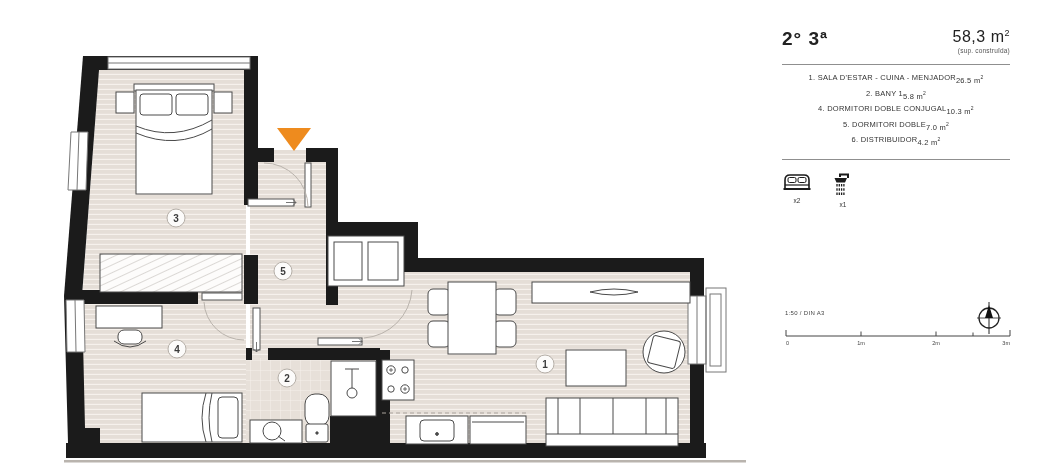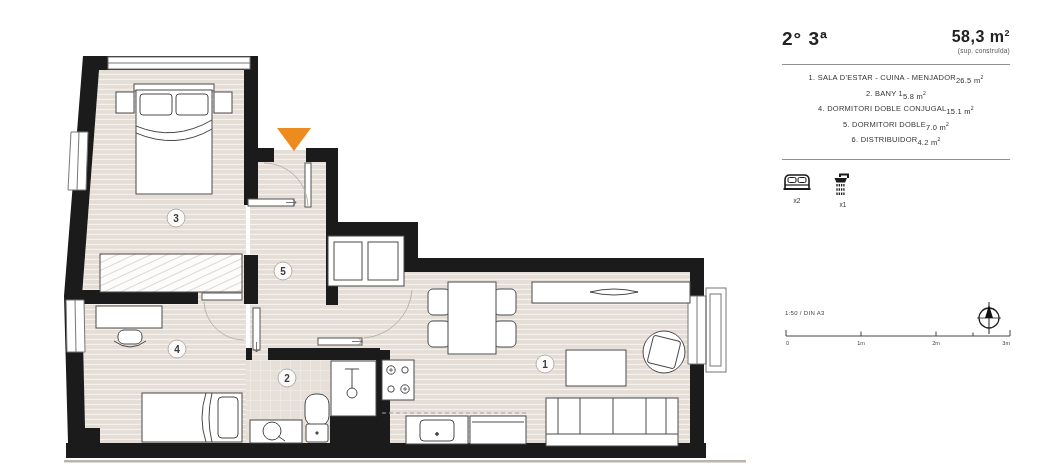--- a/index.html
+++ b/index.html
@@ -4,21 +4,21 @@
 <style>
   html,body{margin:0;padding:0;background:#fff;}
   .canvas{position:relative;width:1049px;height:466px;background:#fff;overflow:hidden;
           font-family:"Liberation Sans",sans-serif;color:#333;}
   .plan-wrap{position:absolute;left:0;top:0;width:760px;height:466px;}
   
   .legend{position:absolute;left:782px;top:28px;width:228px;}
   .lg-header{display:flex;justify-content:space-between;align-items:flex-start;}
   .unit{font-size:19px;font-weight:bold;letter-spacing:1px;color:#222;}
   .area-block{text-align:right;}
-  .total{font-size:16px;font-weight:bold;color:#222;letter-spacing:.5px;}
+  .total{font-size:16px;font-weight:normal;color:#222;letter-spacing:.5px;}
   .total sup{font-size:9px;}
   .note{font-size:6.5px;color:#555;margin-top:1px;letter-spacing:.2px;}
   .rule{border:0;border-top:1px solid #8f8f8f;margin:10px 0 6px 0;}
   .room-table{width:100%;}
   .room-row{display:flex;justify-content:center;font-size:7.5px;
             line-height:13px;letter-spacing:.25px;color:#333;}
   .room-area sup{font-size:5px;}
   .icons-row{display:flex;gap:20px;margin-top:12px;}
   .icon-item{text-align:center;}
   .icon-count{font-size:6.5px;color:#333;margin-top:1px;}
@@ -211,21 +211,21 @@
       <div class="room-row">
         <span class="room-name">1. SALA D'ESTAR - CUINA - MENJADOR</span>
         <span class="room-area"><span>26.5</span> <span>m</span><sup>2</sup></span>
       </div>
       <div class="room-row">
         <span class="room-name">2. BANY 1</span>
         <span class="room-area"><span>5.8</span> <span>m</span><sup>2</sup></span>
       </div>
       <div class="room-row">
         <span class="room-name">4. DORMITORI DOBLE CONJUGAL</span>
-        <span class="room-area"><span>15.1</span> <span>m</span><sup>2</sup></span>
+        <span class="room-area"><span>10.3</span> <span>m</span><sup>2</sup></span>
       </div>
       <div class="room-row">
         <span class="room-name">5. DORMITORI DOBLE</span>
         <span class="room-area"><span>7.0</span> <span>m</span><sup>2</sup></span>
       </div>
       <div class="room-row">
         <span class="room-name">6. DISTRIBUIDOR</span>
         <span class="room-area"><span>4.2</span> <span>m</span><sup>2</sup></span>
       </div>
     </div>

